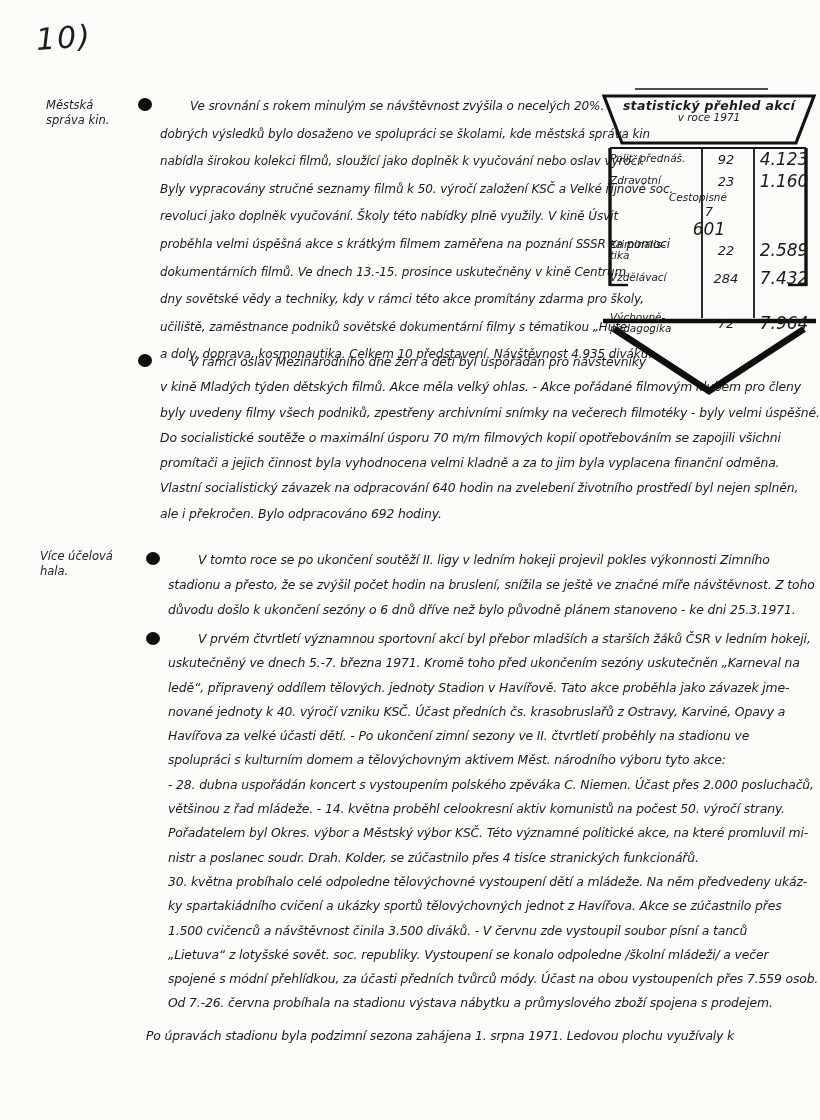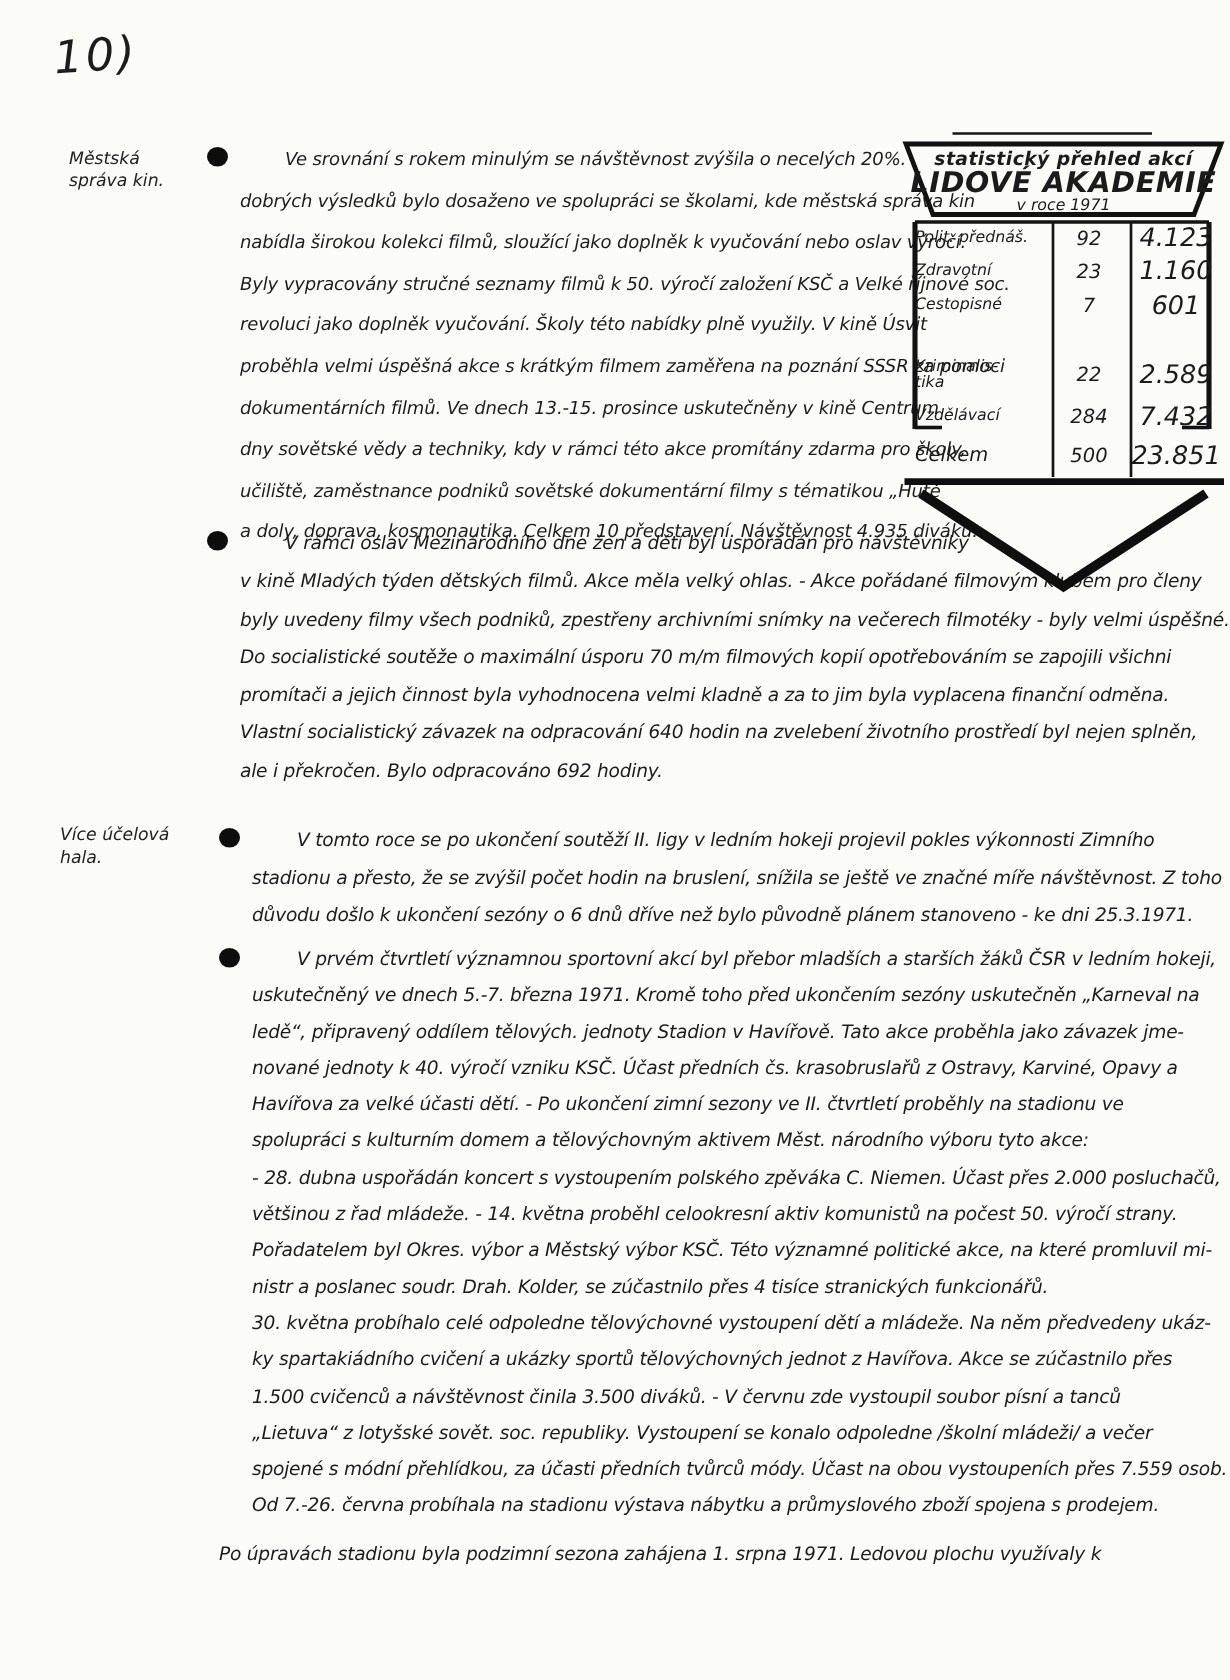--- a/index.html
+++ b/index.html
@@ -46,21 +46,21 @@
   .t-title{position:absolute;left:0;top:12px;width:218px;text-align:center;}
   .t-title .t1{font-size:12.5px;font-weight:bold;font-style:italic;letter-spacing:0.3px;}
   .t-title .t2{font-size:19px;font-weight:bold;font-style:italic;letter-spacing:0.5px;margin-top:-2px;}
   .t-title .t3{font-size:10.5px;font-style:italic;margin-top:-2px;}
   .t-body{position:absolute;left:0;top:62px;width:218px;}
   .t-row{display:flex;align-items:center;}
   .t-row .c-label{width:100px;padding-left:10px;font-size:10.5px;line-height:11.5px;
     font-style:italic;white-space:pre-line;box-sizing:border-box;}
   .t-row .c-num{width:52px;text-align:center;font-size:13px;font-style:italic;}
   .t-row .c-att{width:64px;text-align:center;font-size:17px;font-style:italic;}
-  .r-s{height:22px;} .r-m{height:24px;} .r-d{height:34px;margin-top:17px;}
+  .r-s{height:22px;} .r-m{height:24px;flex-direction:column;} .r-d{height:34px;margin-top:17px;}
   .t-total{position:absolute;left:0;top:206px;width:218px;}
   .t-total .t-row{height:24px;}
   .t-total .c-label{font-size:13px;}
 </style>
 </head>
 <body>
 
 <div class="page">
 
   <div class="page-number hw">10)</div>
@@ -153,21 +153,20 @@
       <line x1="102" y1="62" x2="102" y2="232" stroke="#161616" stroke-width="1.8"></line>
       <line x1="154" y1="62" x2="154" y2="232" stroke="#161616" stroke-width="1.8"></line>
 
       <line x1="3" y1="235" x2="216" y2="235" stroke="#0f0f0f" stroke-width="4.5"></line>
 
       <polyline points="14,243 109,305 204,243" fill="none" stroke="#0f0f0f" stroke-width="6.5"></polyline>
     </svg>
 
     <div class="t-title">
       <div class="t1">statistický přehled akcí</div>
-      <div class="t2">LIDOVÉ AKADEMIE</div>
       <div class="t3">v roce 1971</div>
     </div>
 
     <div class="t-body">
       <div class="t-row r-s">
         <div class="c-label">Polit. přednáš.</div>
         <div class="c-num">92</div>
         <div class="c-att">4.123</div>
       </div>
       <div class="t-row r-s">
@@ -184,24 +183,23 @@
         <div class="c-label">Kriminalis-
 tika</div>
         <div class="c-num">22</div>
         <div class="c-att">2.589</div>
       </div>
       <div class="t-row r-s">
         <div class="c-label">Vzdělávací</div>
         <div class="c-num">284</div>
         <div class="c-att">7.432</div>
       </div>
+      <div class="t-row r-d">
+        <div class="c-label">Výchovně-
+pedagogika</div>
+        <div class="c-num">72</div>
+        <div class="c-att">7.964</div>
+      </div>
     </div>
 
-    <div class="t-total">
-      <div class="t-row">
-        <div class="c-label">Celkem</div>
-        <div class="c-num">500</div>
-        <div class="c-att">23.851</div>
-      </div>
-    </div>
   </div>
 
 </div>
 
 </body></html>

